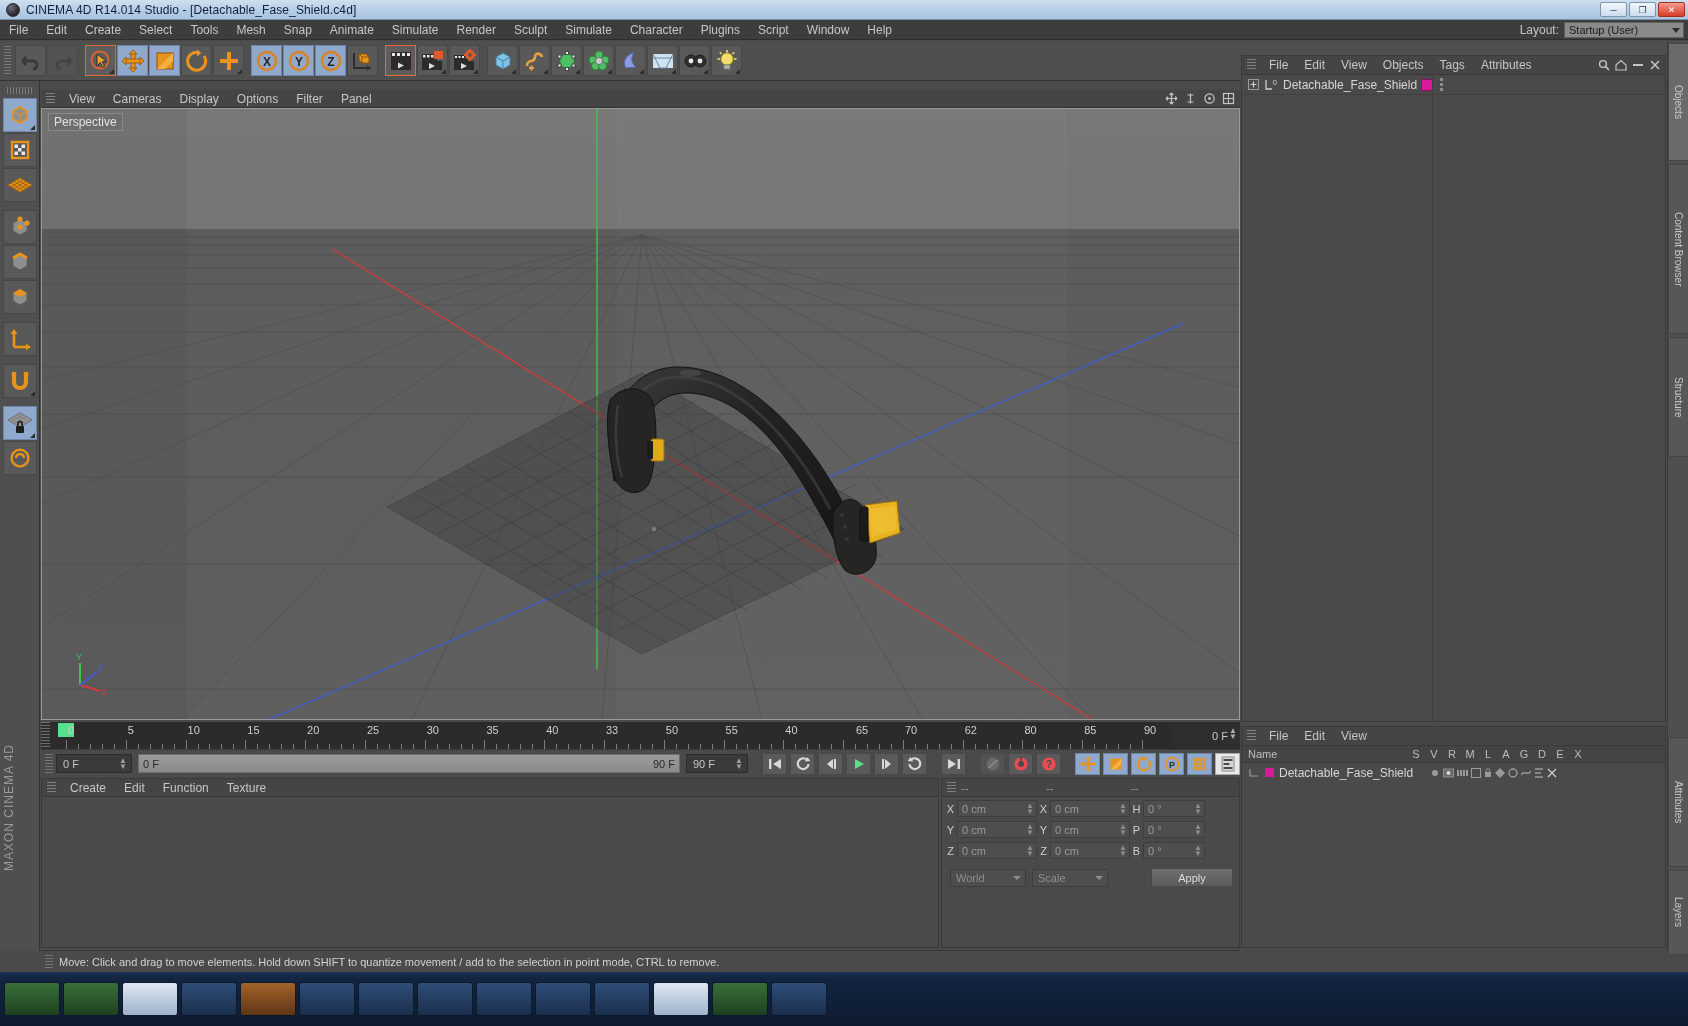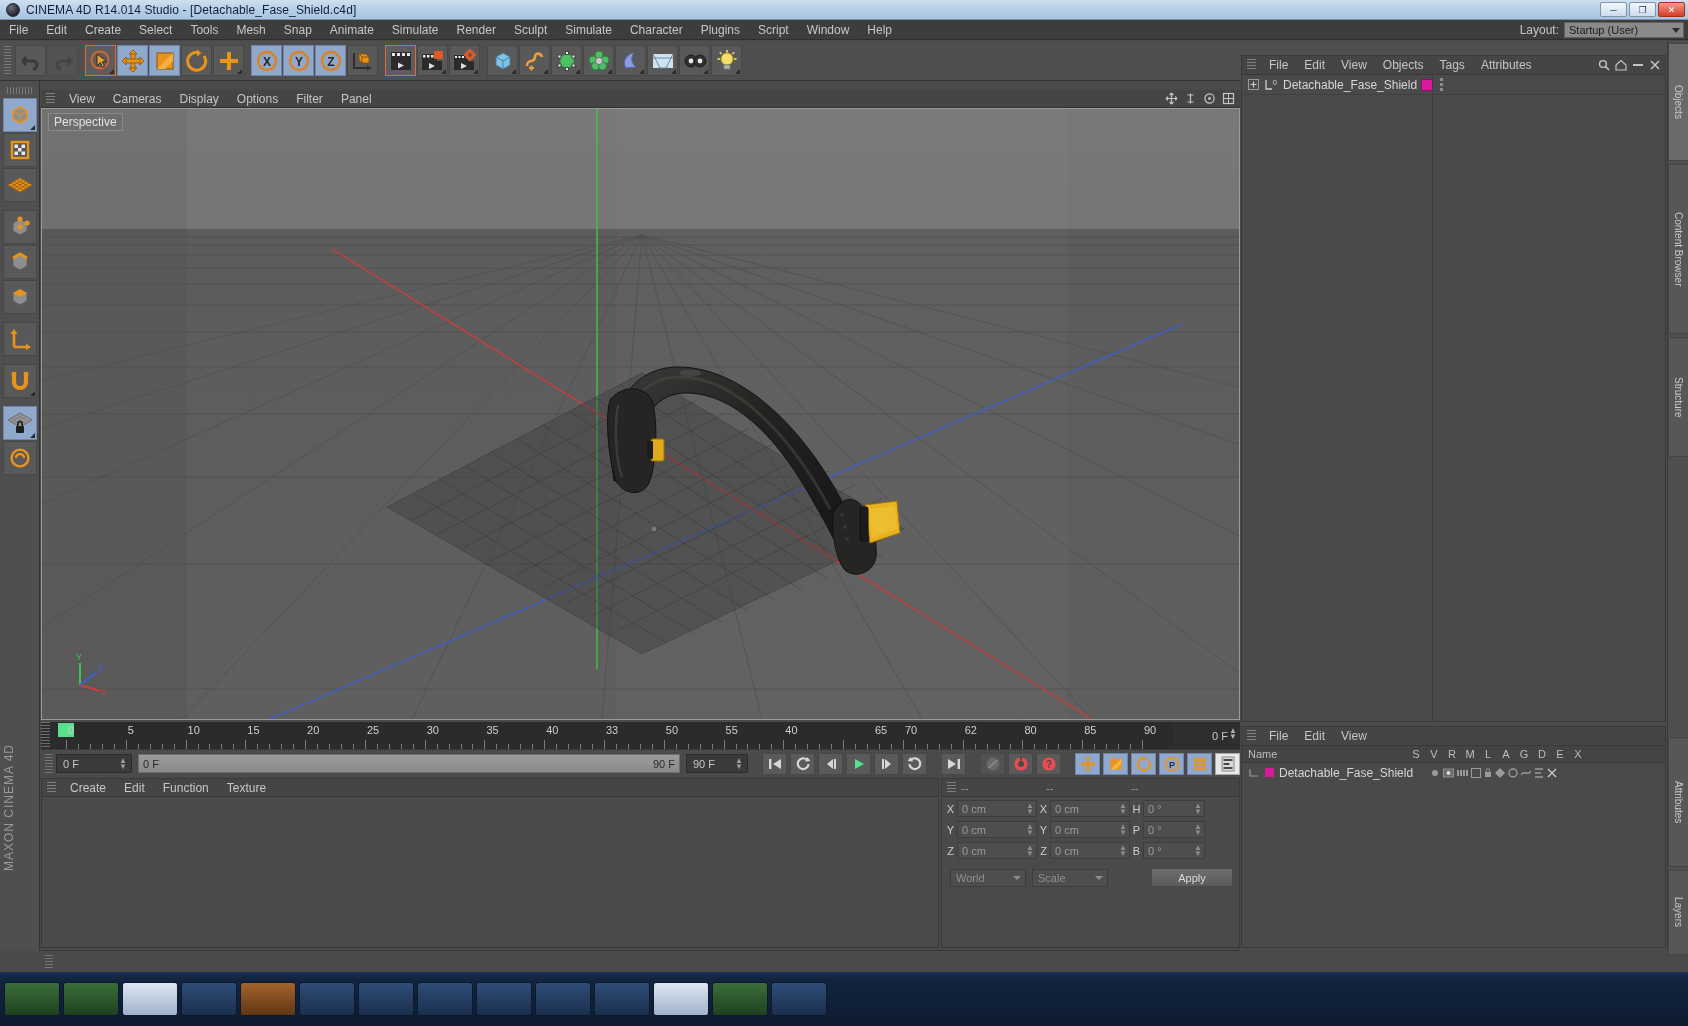--- a/index.html
+++ b/index.html
@@ -877,21 +877,21 @@
         <div class="tick min" style="left: 697.467px;"></div>
         <div class="tick min" style="left: 709.422px;"></div>
         <div class="tick min" style="left: 721.378px;"></div>
         <div class="tick maj" style="left: 733.333px;"></div>
         <div class="tlabel" style="left: 733.333px;">40</div>
         <div class="tick min" style="left: 745.289px;"></div>
         <div class="tick min" style="left: 757.244px;"></div>
         <div class="tick min" style="left: 769.2px;"></div>
         <div class="tick min" style="left: 781.156px;"></div>
         <div class="tick maj" style="left: 793.111px;"></div>
-        <div class="tlabel" style="left: 823px;">65</div>
+        <div class="tlabel" style="left: 804px;">65</div>
         <div class="tick min" style="left: 805.067px;"></div>
         <div class="tick min" style="left: 817.022px;"></div>
         <div class="tick min" style="left: 828.978px;"></div>
         <div class="tick min" style="left: 840.933px;"></div>
         <div class="tick maj" style="left: 852.889px;"></div>
         <div class="tlabel" style="left: 852.889px;">70</div>
         <div class="tick min" style="left: 864.844px;"></div>
         <div class="tick min" style="left: 876.8px;"></div>
         <div class="tick min" style="left: 888.756px;"></div>
         <div class="tick min" style="left: 900.711px;"></div>
@@ -1148,20 +1148,21 @@
       <div class="co-sel">
         <span>Scale</span>
         <i class="arrow"></i>
       </div>
       <div class="apply-btn">Apply</div>
     </div>
   </div>
 
   <div class="statusbar">
     <div class="sgrip"></div>
+    <div>Move: Click and drag to move elements. Hold down SHIFT to quantize movement / add to the selection in point mode, CTRL to remove.</div>
   </div>
 
   <div class="objmgr">
     <div class="om-menu">
       <div class="grip2"></div>
       <div class="mi">File</div>
       <div class="mi">Edit</div>
       <div class="mi">View</div>
       <div class="mi">Objects</div>
       <div class="mi">Tags</div>

